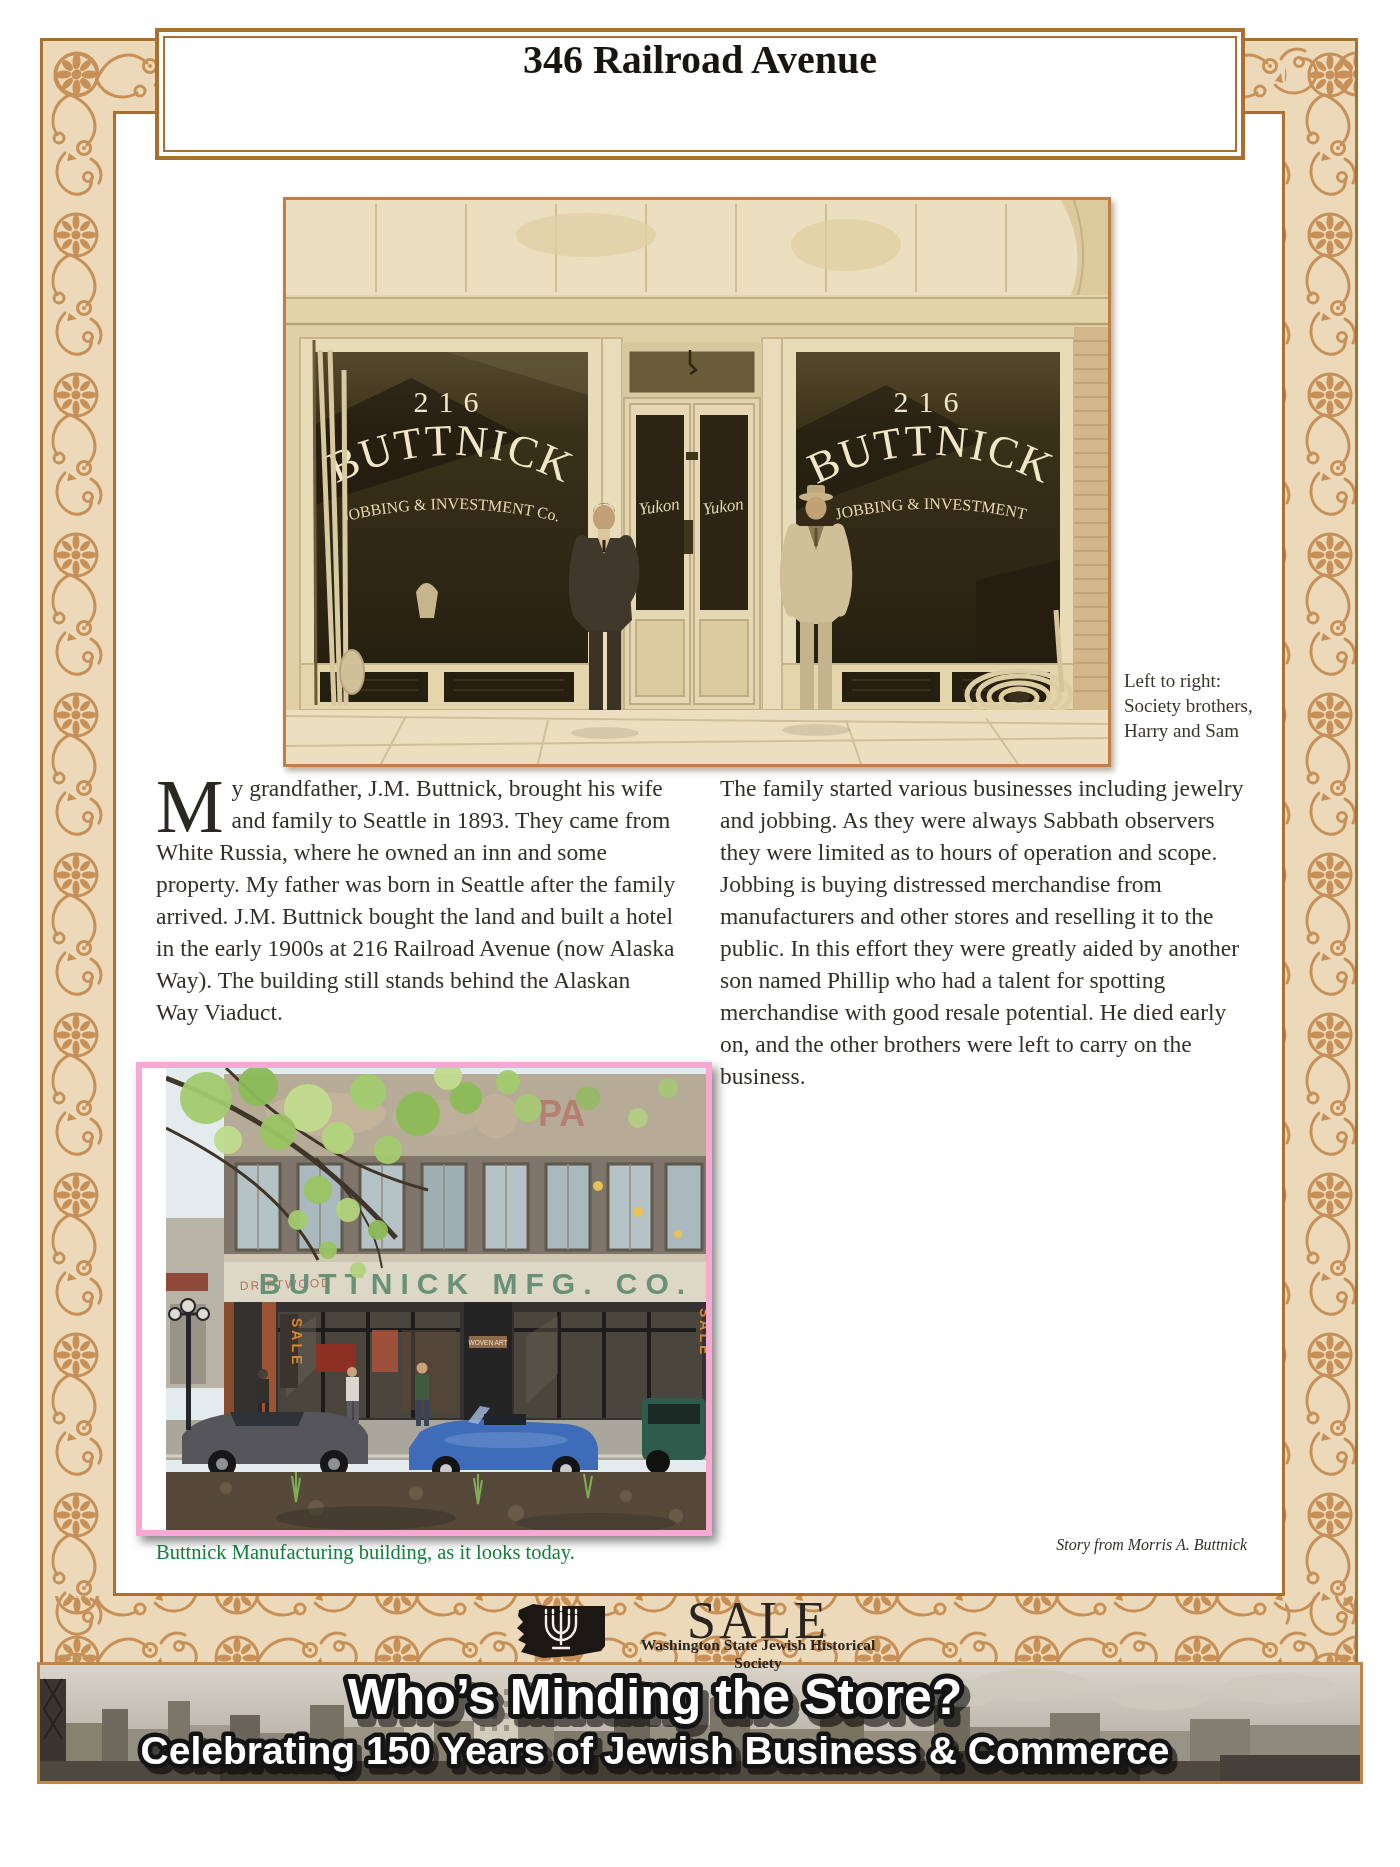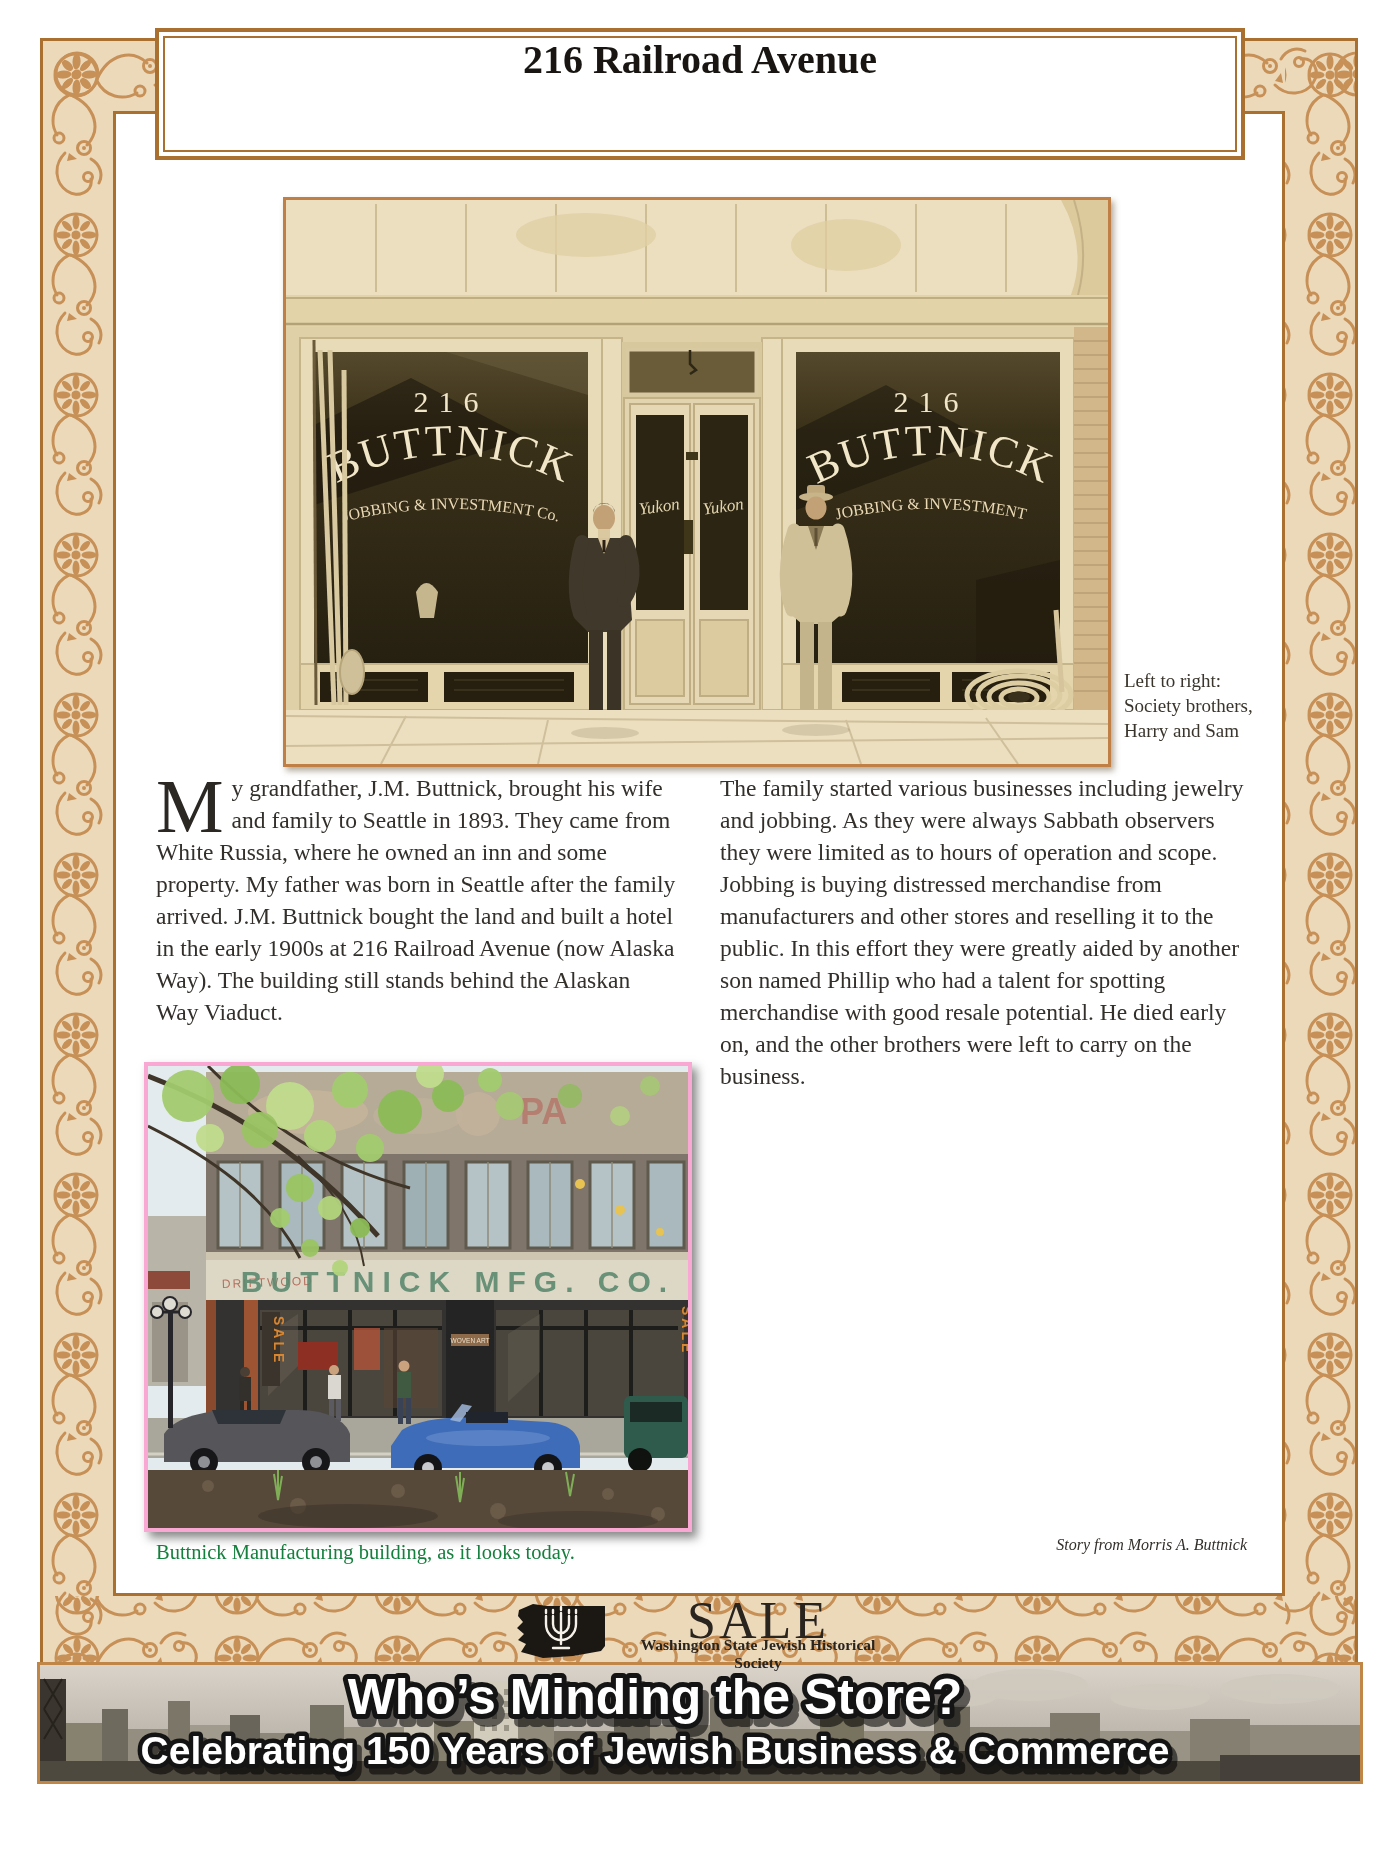--- a/index.html
+++ b/index.html
@@ -24,22 +24,22 @@
           border:3px solid #c08045;box-shadow:3px 4px 6px rgba(90,70,40,.45);z-index:2;}
   .side-caption{position:absolute;left:1124px;top:668px;width:140px;
                 font-size:19px;line-height:25px;color:#3a352c;}
   
   .col{position:absolute;top:772px;font-size:23.5px;line-height:32px;text-align:left;}
   .col-left{left:156px;width:520px;}
   .col-right{left:720px;width:527px;}
   .col p{margin:0 0 32px 0;}
   .dropcap{float:left;font-size:76px;line-height:60px;padding:4px 8px 0 0;color:#2b2723;}
   
-  .photo2{position:absolute;left:144px;top:1062px;width:540px;height:462px;
-          border:4px solid #f9a8d4;box-shadow:5px 6px 9px rgba(40,40,40,.55);z-index:2;}
+  .photo2{position:absolute;left:136px;top:1062px;width:540px;height:462px;
+          border:6px solid #f9a8d4;box-shadow:5px 6px 9px rgba(40,40,40,.55);z-index:2;padding-left:24px;}
   .caption2{position:absolute;left:156px;top:1541px;width:560px;font-size:20.5px;color:#15803d;}
   .attribution{position:absolute;left:780px;top:1536px;width:467px;text-align:right;
                font-style:italic;font-size:16px;color:#33302b;}
   
   .footer-logo{position:absolute;left:513px;top:1596px;display:flex;align-items:flex-start;z-index:6;}
   .footer-text{margin-left:8px;width:284px;text-align:center;}
   .footer-acronym{font-size:52px;line-height:50px;letter-spacing:3px;color:#2a241f;}
   .footer-org{font-size:15.5px;font-weight:bold;margin-top:-10px;color:#2a241f;}
   
   .banner{position:absolute;left:37px;top:1662px;width:1326px;height:122px;
@@ -108,21 +108,21 @@
       <rect x="0" y="0" width="1312" height="70" fill="url(#ornH)"></rect>
       <rect x="0" y="1555" width="1312" height="70" fill="url(#ornH)"></rect>
       <rect x="0" y="0" width="70" height="1625" fill="url(#ornV)"></rect>
       <rect x="1242" y="0" width="70" height="1625" fill="url(#ornV)"></rect>
     </svg>
     <div class="content"></div>
   </div>
 
   <div class="title-box">
     <div class="title-box-inner">
-      <div class="doc-subtitle">216 Railroad Avenue</div>
+      <div class="doc-subtitle">346 Railroad Avenue</div>
     </div>
   </div>
 
   <div class="photo1">
     <svg width="822" height="564" viewBox="0 0 822 564">
       <defs>
         <linearGradient id="p1glass" x1="0" y1="0" x2="0" y2="1">
           <stop offset="0" stop-color="#55492c"></stop>
           <stop offset="0.25" stop-color="#3a3119"></stop>
           <stop offset="1" stop-color="#262011"></stop>

